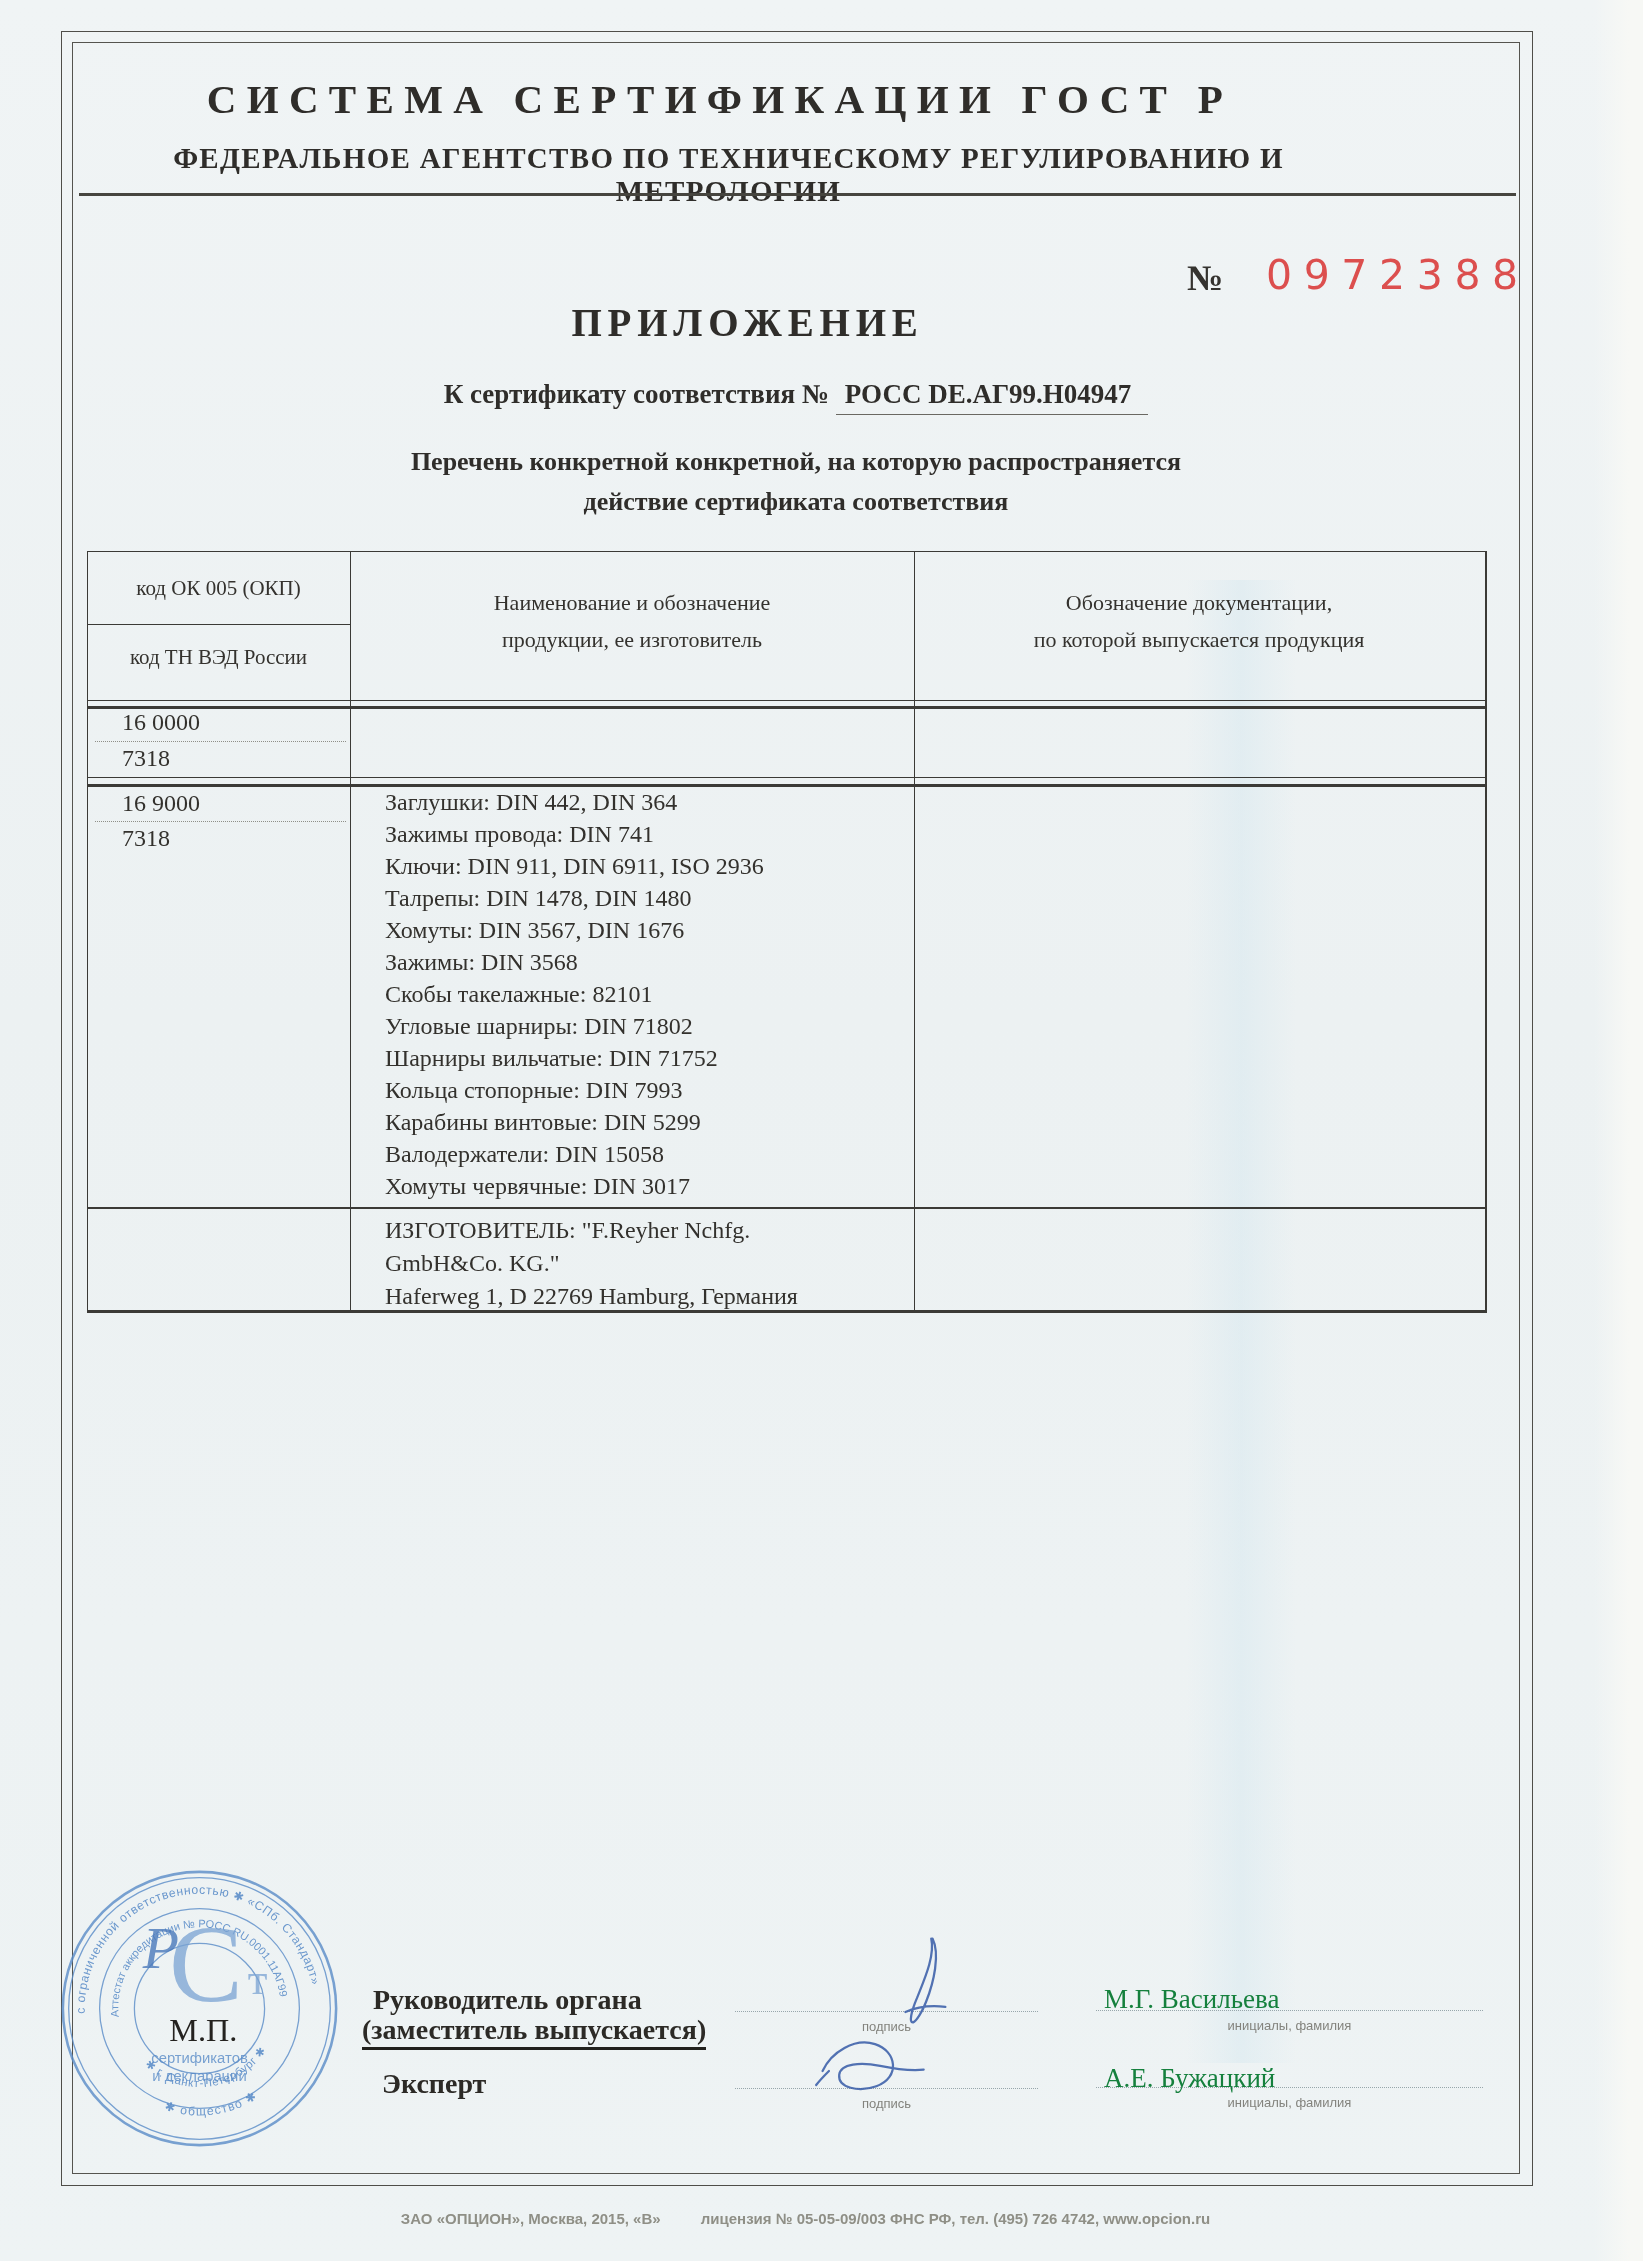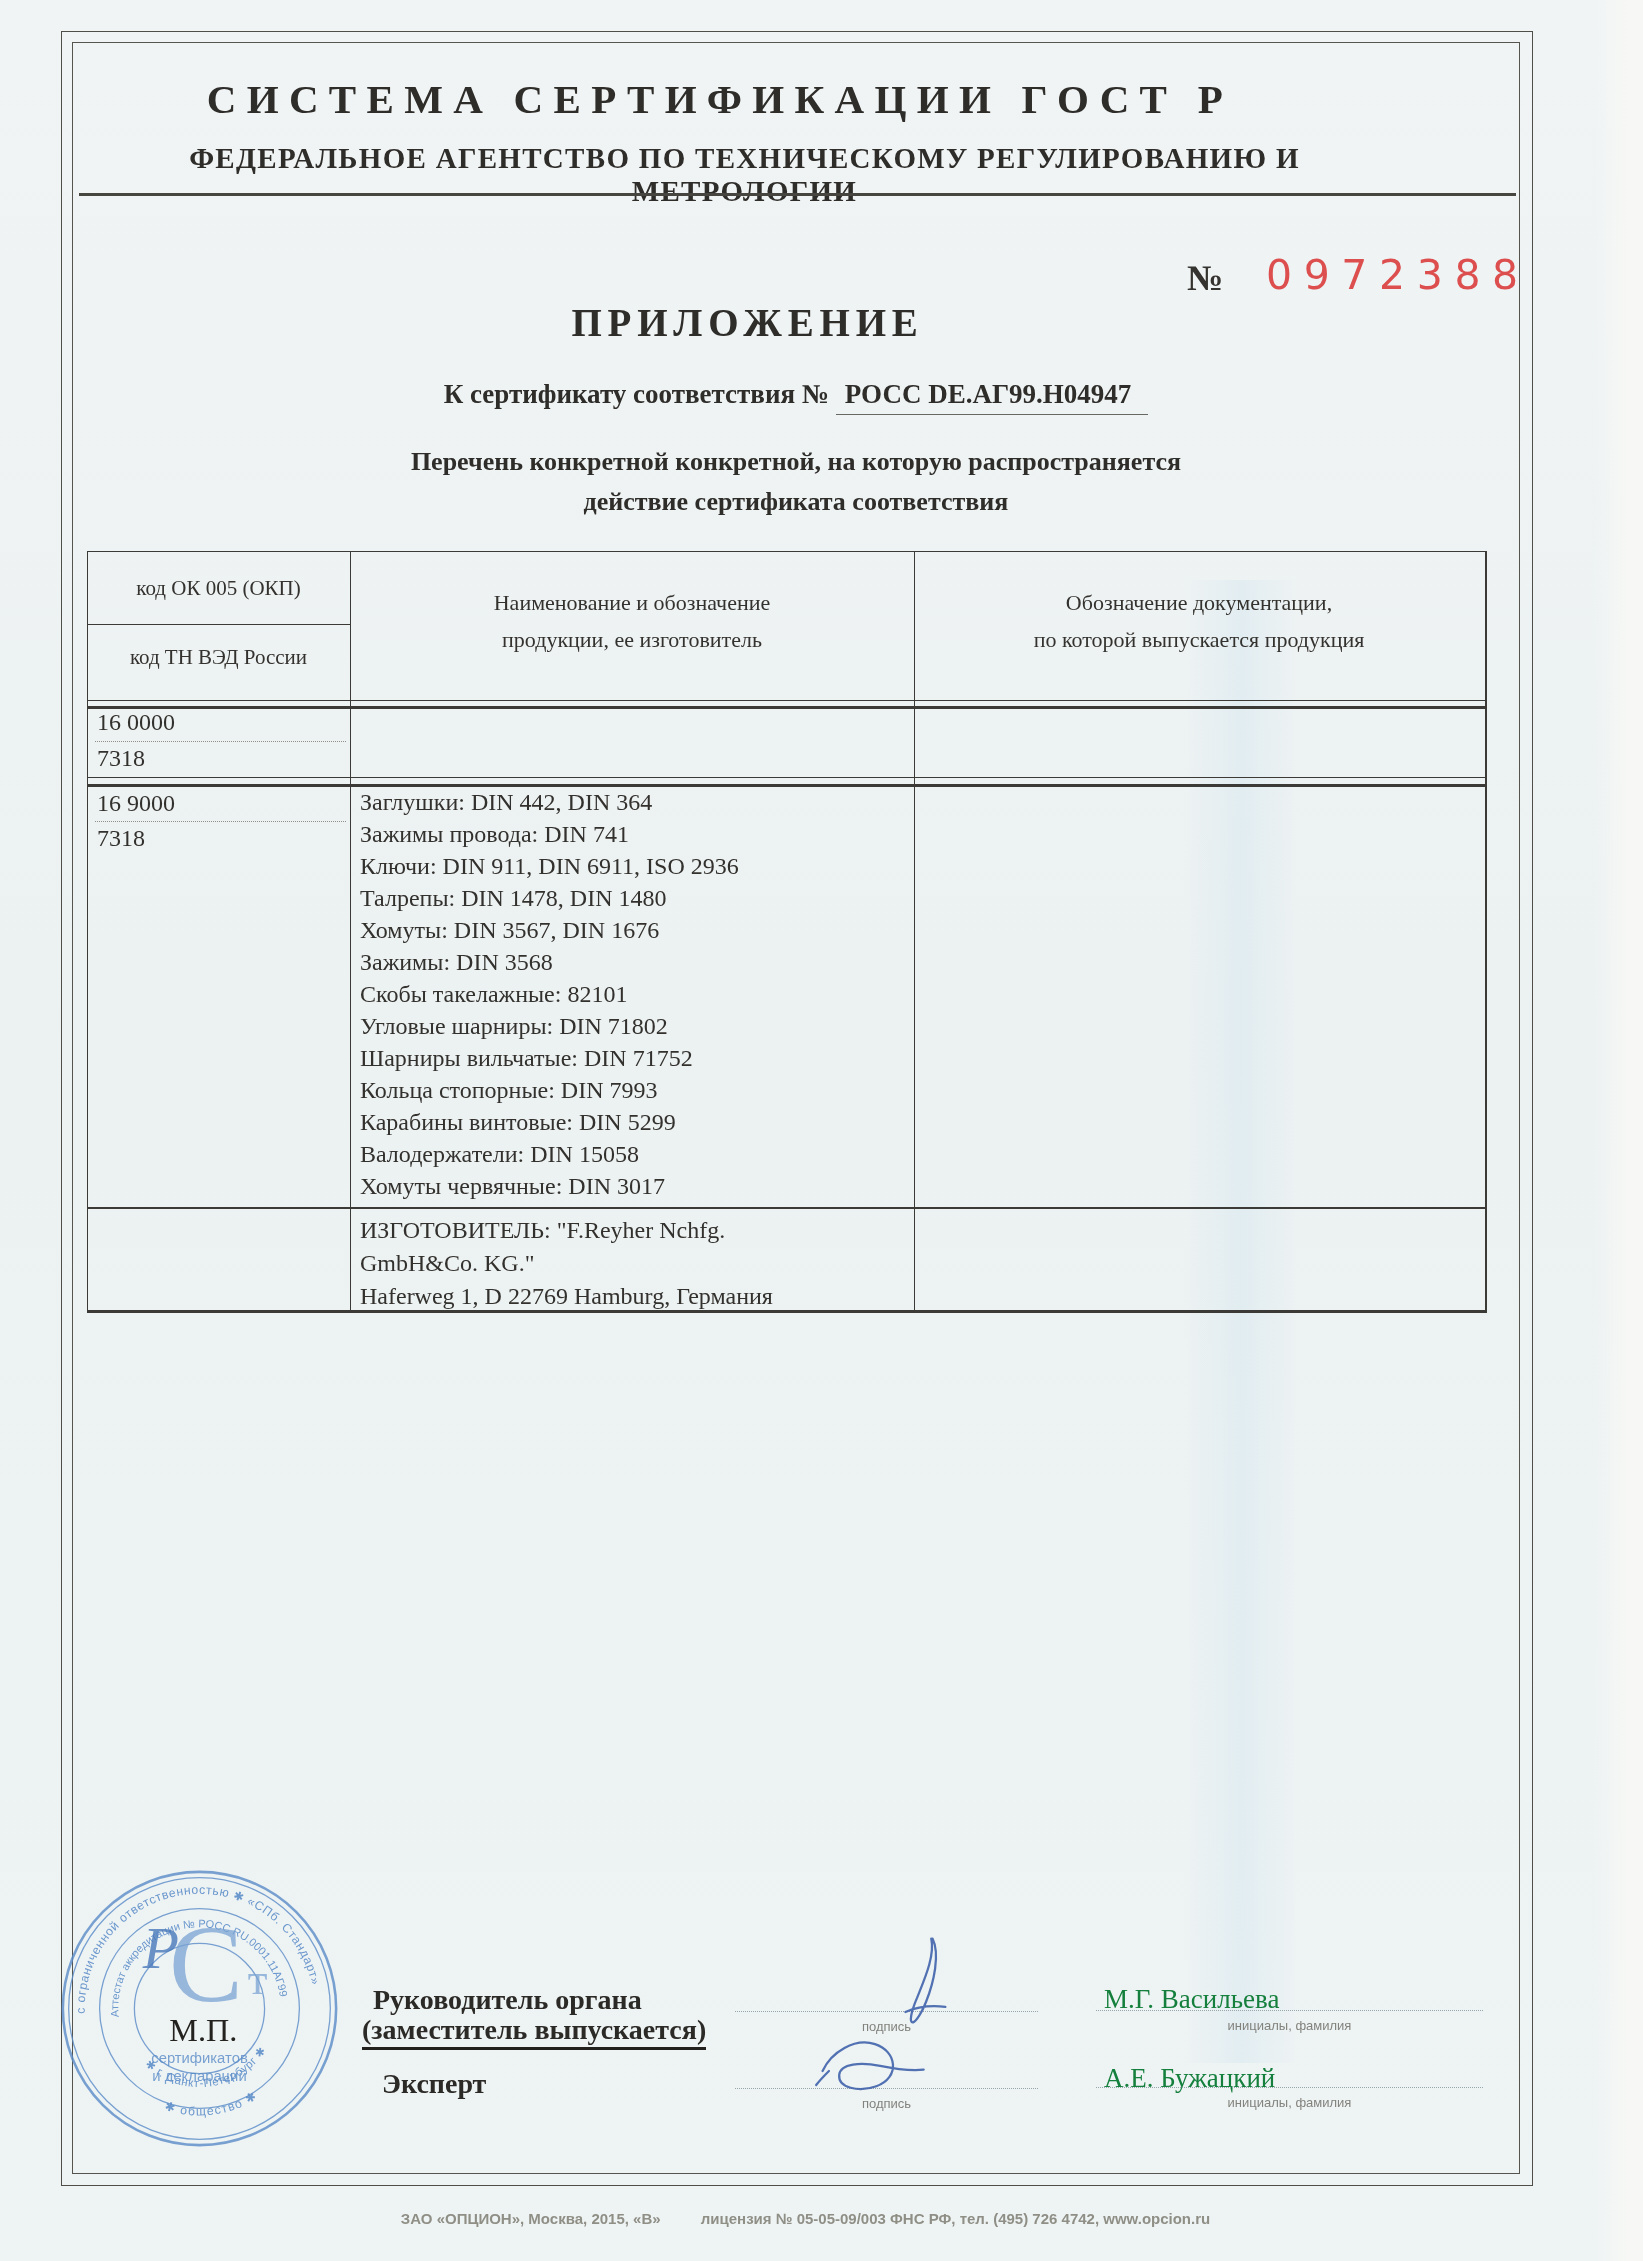--- a/index.html
+++ b/index.html
@@ -11,33 +11,33 @@
   }
   .abs{position:absolute;}
   .ctr{text-align:center;}
   .tint-band{position:absolute;left:1186px;top:580px;width:110px;height:1483px;
     background:linear-gradient(90deg,rgba(205,228,238,0),rgba(205,228,238,.35),rgba(205,228,238,0));}
   .paper-edge{position:absolute;right:0;top:0;width:50px;height:100%;
     background:linear-gradient(90deg,rgba(250,250,248,0),#f7f8f5 70%);}
   .frame-outer{left:61px;top:31px;width:1470px;height:2153px;border:1.9px solid #4f4e49;}
   .frame-inner{left:72px;top:42px;width:1446px;height:2130px;border:1.3px solid #55544f;}
   .sys-title{left:61px;top:75px;width:1298px;font-size:41px;font-weight:bold;letter-spacing:10.3px;padding-left:10px;}
-  .agency-title{left:61px;top:142px;width:1335px;font-size:29px;font-weight:bold;letter-spacing:1.3px;margin-left:16px;}
+  .agency-title{left:61px;top:142px;width:1335px;font-size:29px;font-weight:bold;letter-spacing:1.3px;}
   .hrule{left:79px;top:193px;width:1437px;height:2.6px;background:#46453f;}
   .num-sign{left:1187px;top:257px;font-size:36px;font-weight:bold;color:#35332f;}
   .num-red{left:1266px;top:251px;font-size:41px;letter-spacing:11.6px;color:#dc4f4e;
     font-family:"DejaVu Sans","Liberation Sans",sans-serif;}
   .appendix{left:0;top:300px;width:1495px;font-size:39px;font-weight:bold;letter-spacing:5.8px;}
   .cert-line{left:0;top:379px;width:1592px;font-size:27px;font-weight:bold;}
   .cert-num{border-bottom:1.9px solid #6a6862;padding:0 17px 5.2px 9px;}
   .scope1{left:0;top:447px;width:1592px;font-size:26px;font-weight:bold;}
   .scope2{left:0;top:487px;width:1592px;font-size:26px;font-weight:bold;}
   .tl{background:#3b3a36;}
   .hdr-cell{font-size:22px;color:#34322e;}
-  .cell{font-size:24px;color:#33312d;}
+  .cell{font-size:24px;color:#33312d;margin-left:25px;}
   .dotted-sep{border-top:1.3px dotted #8f8f88;height:0;}
   .plist div{height:32px;line-height:32px;white-space:nowrap;}
   .mfr div{height:33px;line-height:33px;white-space:nowrap;}
   .role{font-size:28px;font-weight:bold;color:#2c2a26;}
   .role-u{border-bottom:3.9px solid #22211d;padding-bottom:1.9px;}
   .name{font-size:27px;color:#15803d;white-space:nowrap;}
   .sig-line{border-top:1.3px dotted #97a6ab;height:0;}
   .cap{font-size:13px;color:#83837d;font-family:"Liberation Sans",sans-serif;}
   .footer{left:0;top:2210px;width:1611px;font-size:15px;color:#8f8f86;
     font-family:"Liberation Sans",sans-serif;font-weight:bold;}

